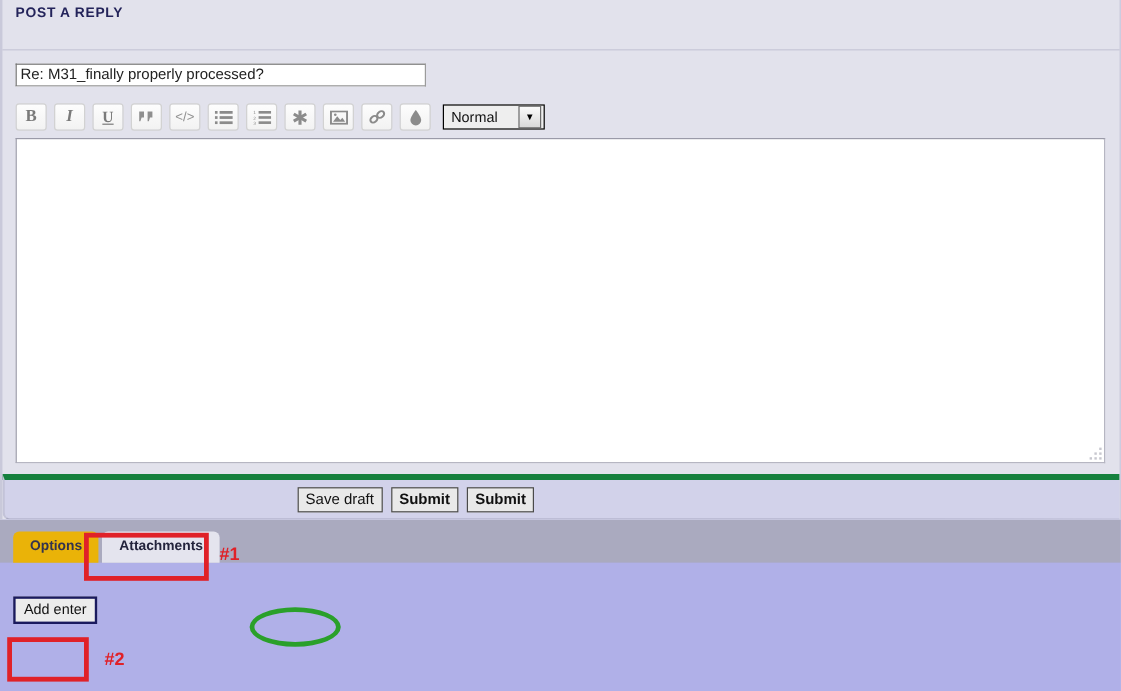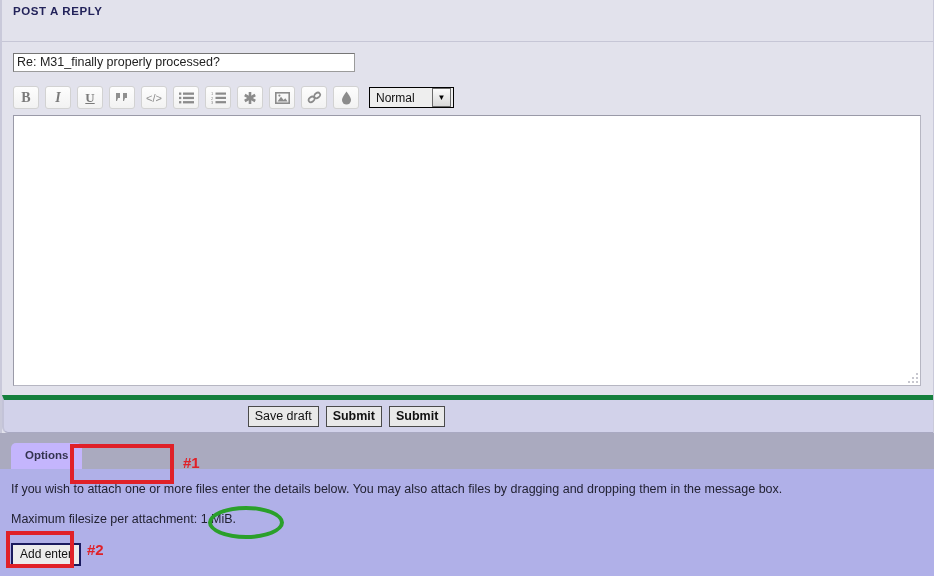--- a/index.html
+++ b/index.html
@@ -180,21 +180,21 @@
     font-size: 11.5px;
     font-weight: bold;
     color: #2b2b47;
     padding: 6px 14px 7px 14px;
     border-top-left-radius: 5px;
     border-top-right-radius: 5px;
     line-height: 13px;
     cursor: pointer;
     user-select: none;
   }
-  .tab.inactive { background: #c4b5fd; color: #33334f; }
+  .tab.inactive { background: #eab308; color: #33334f; }
   .tab.active { background: #e4e4ee; color: #23233c; }
 
   
   .att-panel {
     background: #b0b0e8;
     padding: 12px 0 0 11px;
     height: 100%;
     box-sizing: border-box;
   }
   .att-text {
@@ -355,25 +355,24 @@
 
   <div class="action-bar">
     <button class="act-btn">Save draft</button>
     <button class="act-btn bold">Submit</button>
     <button class="act-btn bold">Submit</button>
   </div>
 </div>
 
 <div class="tab-strip">
   <div class="tab inactive">Options</div>
+  <div class="tab active">Attachments</div>
 </div>
 
 <div class="att-panel">
-  <div class="att-text">If you wish to attach one or more files enter the details below. You may also attach files by dragging and dropping them in the message box.</div>
-  <div class="att-text second">Maximum filesize per attachment: 1 MiB.</div>
   <button class="add-files-btn">Add enter</button>
 </div>
 
 <div class="anno-rect" style="left:70px; top:444px; width:104px; height:40px;"></div>
 <div class="anno-label" style="left:183px; top:454px;">#1</div>
 
 <div class="anno-ellipse" style="left:208px; top:506px; width:76px; height:33px;"></div>
 
 <div class="anno-rect" style="left:6px; top:531px; width:68px; height:37px;"></div>
 <div class="anno-label" style="left:87px; top:541px;">#2</div>

